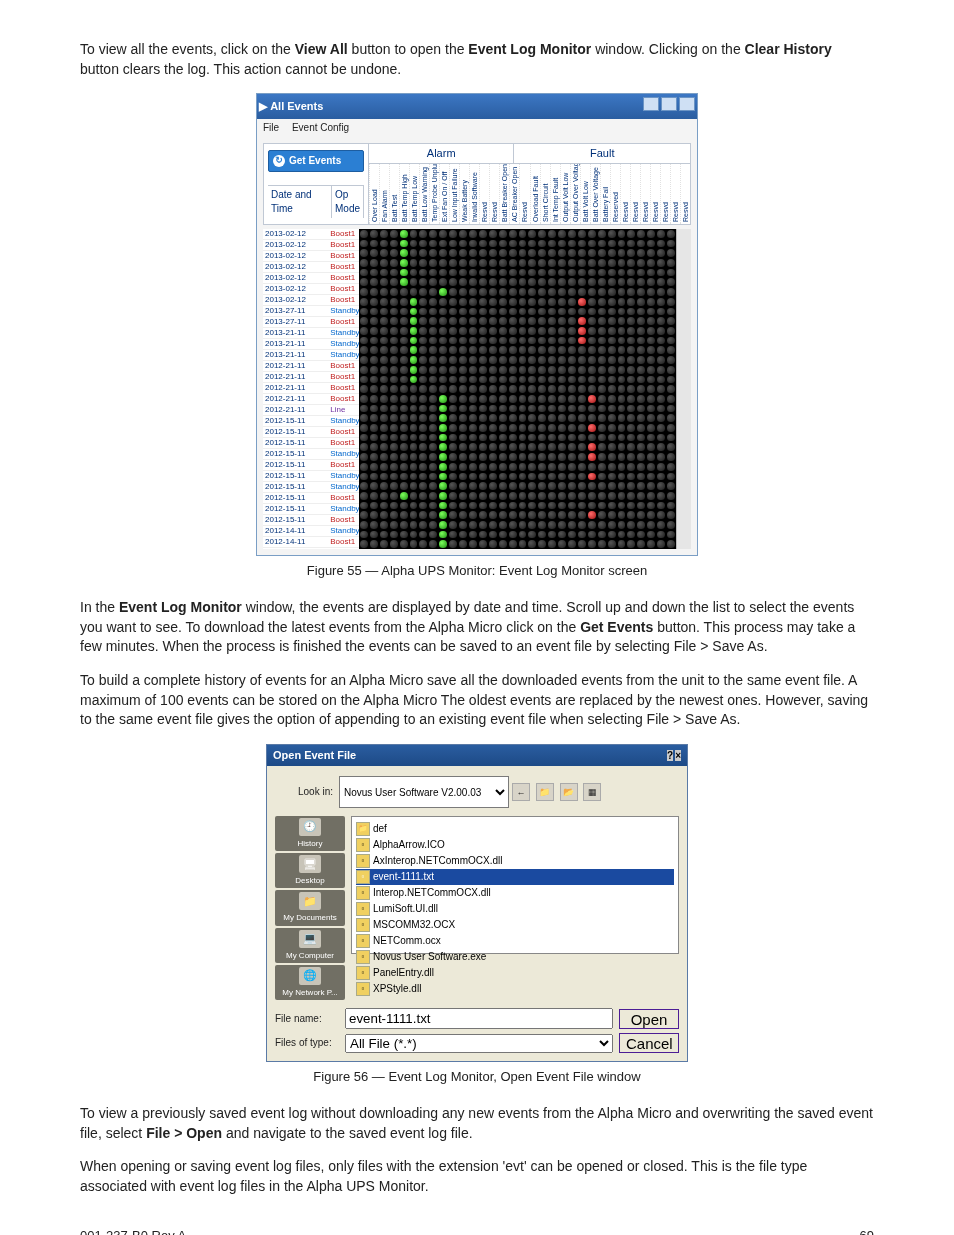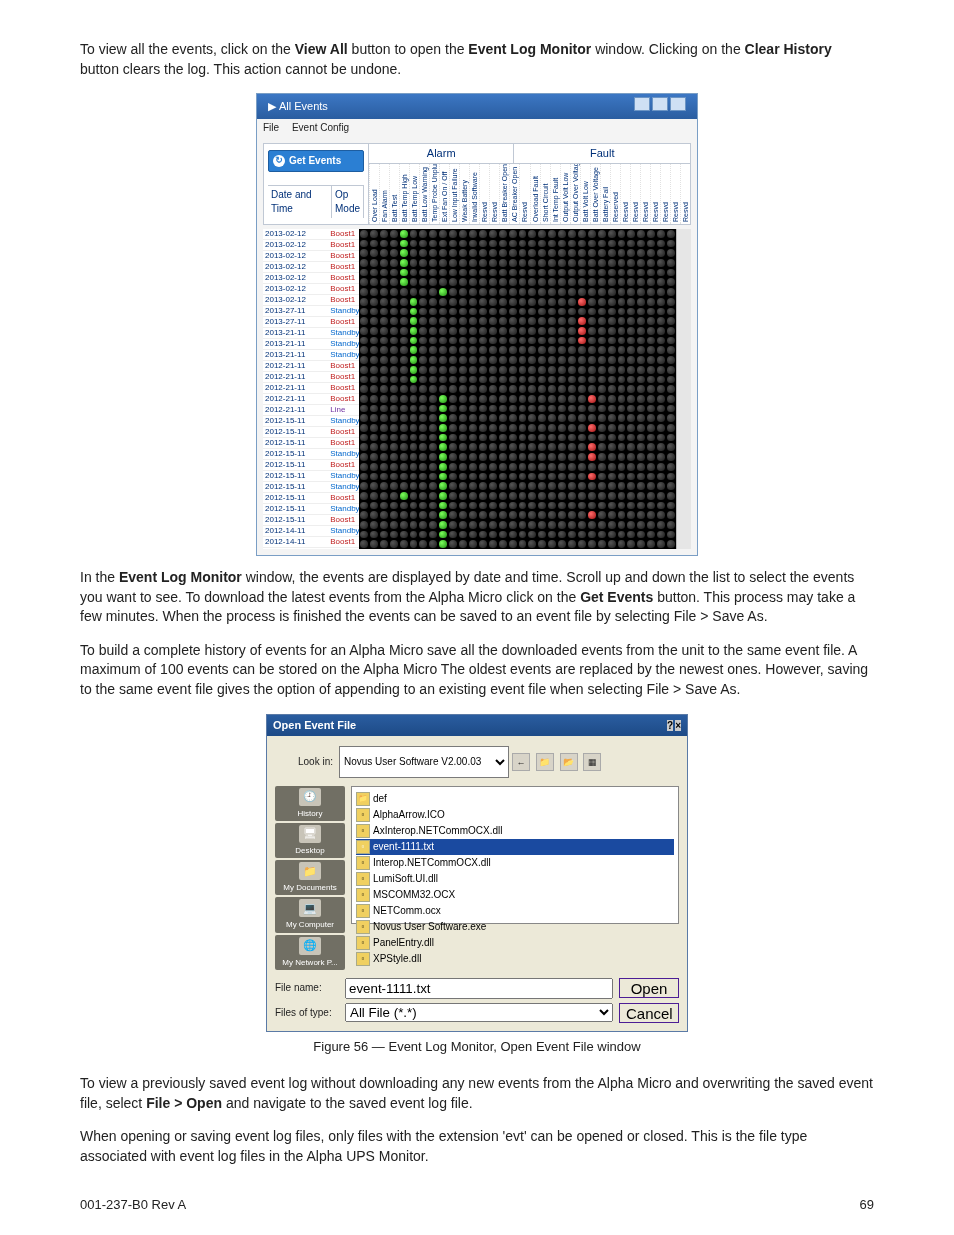--- a/index.html
+++ b/index.html
@@ -1,20 +1,20 @@
 <!DOCTYPE html>
 <html><head>
 <meta charset="utf-8">
 <style>
 body{font-family:Arial,Helvetica,sans-serif;font-size:14px;color:#222;margin:0;padding:40px 80px;line-height:1.4;max-width:954px}
 p{margin:0 0 14px 0}
 .fig-wrap{text-align:center;margin:12px 0}
 .fig-caption{font-size:13px;margin:6px auto 18px}
 .app-win{width:440px;margin:0 auto;border:1px solid #7a9ec5;background:#eef2f6;text-align:left}
-.titlebar{background:linear-gradient(#3c77c4,#2a5da0);color:#fff;font-size:11px;font-weight:normal;padding:3px 11px;display:flex;justify-content:space-between;align-items:center}
+.titlebar{background:linear-gradient(#3c77c4,#2a5da0);color:#fff;font-size:11px;font-weight:bold;padding:3px 2px;display:flex;justify-content:space-between;align-items:center}
 .titlebar .winbtns span{display:inline-block;width:14px;height:12px;background:#cfe0f4;border:1px solid #6b94c4;margin-left:2px}
 .menubar{background:#f4f4f4;font-size:10px;padding:2px 6px;color:#222}
 .menubar span{margin-right:10px}
 .content{padding:6px;background:#f4f4f4}
 .top-panel{border:1px solid #c0c8d4;background:#fff;display:flex;margin-bottom:4px}
 .get-col{width:96px;border-right:1px solid #c0c8d4;display:flex;flex-direction:column;justify-content:space-between;padding:6px 4px}
 .get-btn{background:#2b7fd3;color:#fff;font-size:10px;font-weight:bold;border:1px solid #1d5da0;border-radius:2px;padding:3px 4px;text-align:center;display:flex;align-items:center;gap:4px}
 .get-btn .ic{background:#fff;color:#2b7fd3;border-radius:50%;width:12px;height:12px;font-size:9px;display:inline-flex;align-items:center;justify-content:center}
 .dt-head{display:flex;border-top:1px solid #c0c8d4;font-size:10px;color:#003078;margin-top:auto}
 .dt-head div{border-right:1px solid #c0c8d4;padding:2px 3px}
@@ -1376,20 +1376,21 @@
               <div class="led"></div>
               <div class="led"></div>
               <div class="led"></div>
               <div class="led"></div>
             </div>
           </div>
       <div class="scroll-v"></div>
     </div>
   </div>
 </div>
+<div class="fig-caption">Figure 55  —  Alpha UPS Monitor: Event Log Monitor screen</div>
 </div>
 
 <p>
  <span>In the </span><b>Event Log Monitor</b><span> window, the events are displayed by date and time. Scroll up and down the list to select the events you want to see. To download the latest events from the Alpha Micro click on the </span><b>Get Events</b><span> button. This process may take a few minutes. When the process is finished the events can be saved to an event file by selecting File &gt; Save As.</span>
 </p>
 
 <p>To build a complete history of events for an Alpha Micro save all the downloaded events from the unit to the same event file. A maximum of 100 events can be stored on the Alpha Micro The oldest events are replaced by the newest ones. However, saving to the same event file gives the option of appending to an existing event file when selecting File &gt; Save As.</p>
 
 <div class="fig-wrap">
 <div class="dialog">

